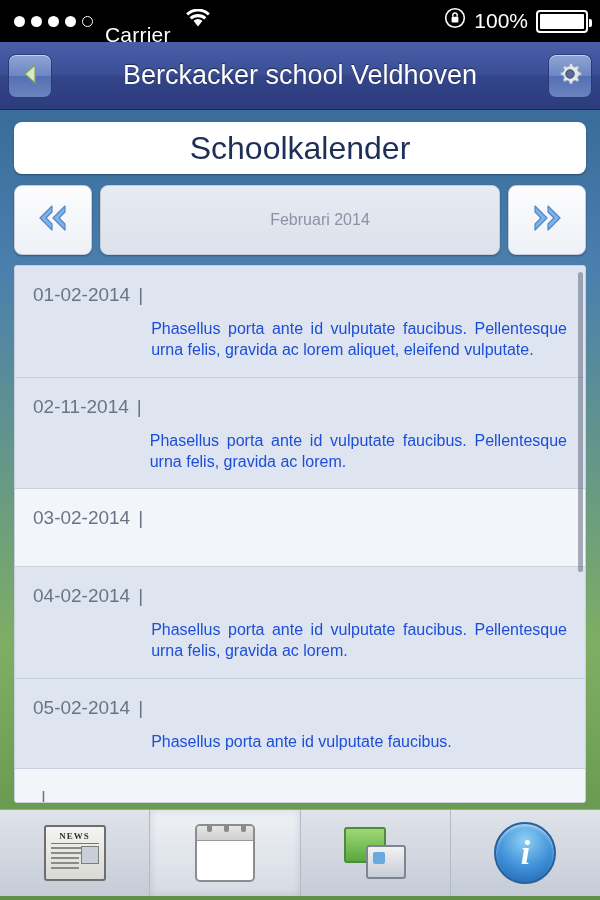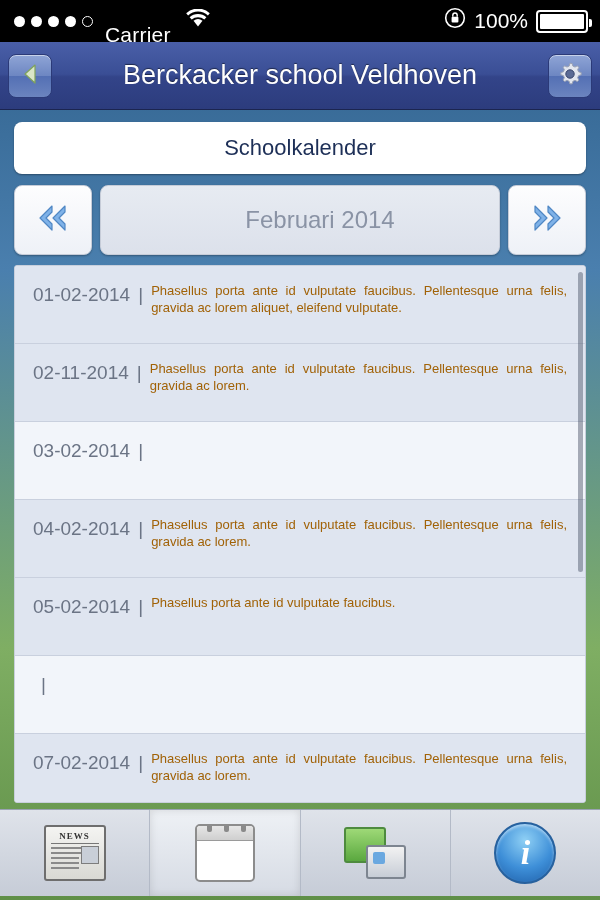--- a/index.html
+++ b/index.html
@@ -136,21 +136,21 @@
     background: #fff;
     border-radius: 8px;
     height: 52px;
     display: flex;
     align-items: center;
     justify-content: center;
     box-shadow: 0 1px 2px rgba(0,0,0,.35);
   }
   .title-card span {
     color: #1d2f57;
-    font-size: 22px;
+    font-size: 32px;
   }
 
   .monthbar {
     margin-top: 11px;
     display: flex;
     gap: 8px;
     align-items: stretch;
     height: 70px;
   }
   .arrow-btn {
@@ -165,21 +165,21 @@
   }
   .month-label {
     flex: 1;
     background: linear-gradient(to bottom, #e7ebf2 0%, #dce1eb 100%);
     border: 1px solid #c6ccd8;
     border-radius: 8px;
     display: flex;
     align-items: center;
     justify-content: center;
     color: #8a93a5;
-    font-size: 24px;
+    font-size: 16px;
     box-shadow: 0 1px 2px rgba(0,0,0,.3);
     padding-left: 40px;
   }
 
   .list {
     margin-top: 10px;
     height: calc(100% - 156px);
     background: #e9edf4;
     border: 1px solid #c8cfdc;
     border-radius: 3px;
@@ -204,25 +204,26 @@
     flex: none;
   }
   .row-sep {
     color: #6b7485;
     font-size: 19px;
     margin: 0 8px 0 8px;
     padding-top: 2px;
     flex: none;
   }
   .row-text {
-    color: #a16207;
-    font-size: 13px;
+    color: #1d4ed8;
+    font-size: 16px;
     line-height: 1.33;
     text-align: justify;
     flex: 1;
+    margin-top: 36px;
   }
   .scrollbar {
     position: absolute;
     right: 2px;
     top: 6px;
     width: 5px;
     height: 300px;
     background: rgba(70,80,100,.45);
     border-radius: 3px;
   }

